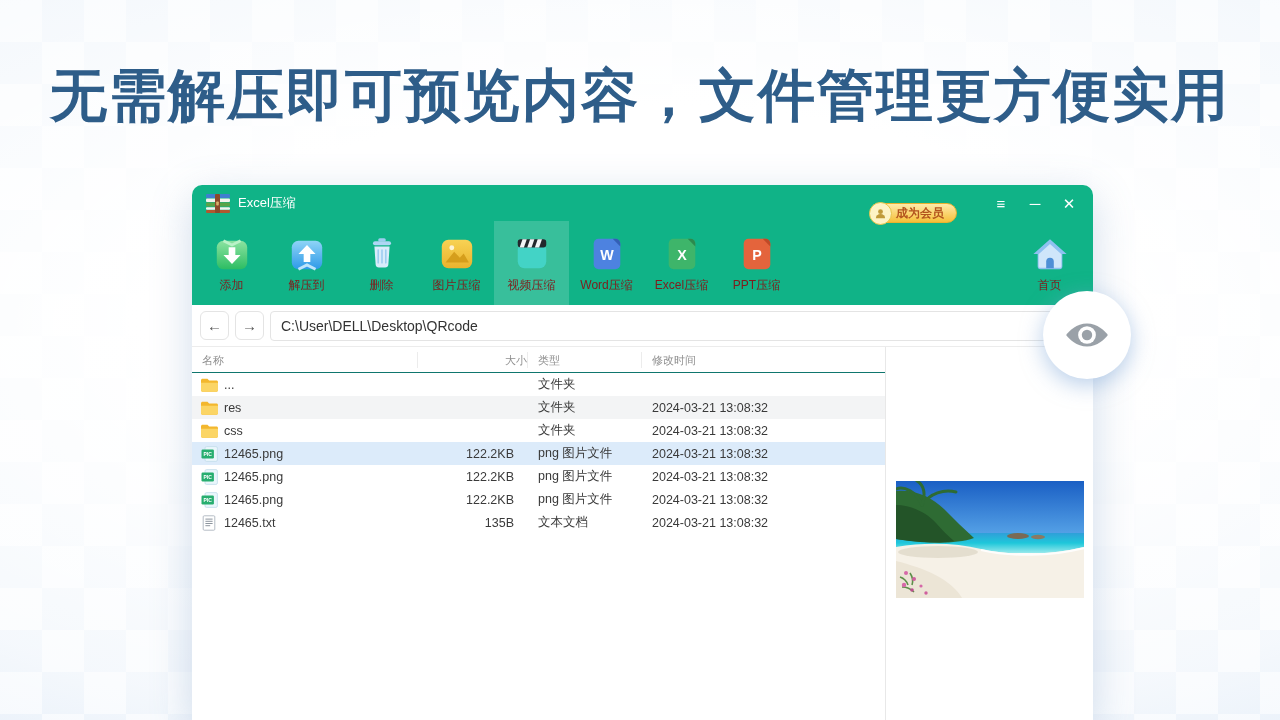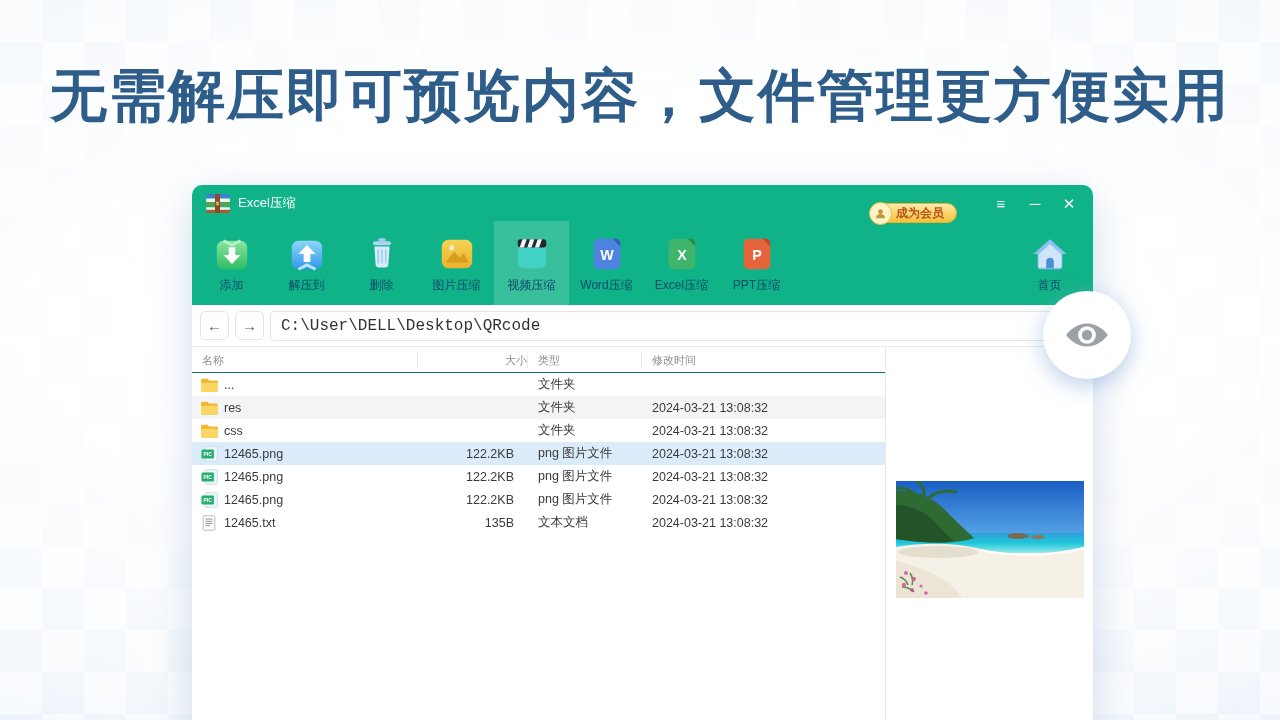--- a/index.html
+++ b/index.html
@@ -28,32 +28,32 @@
   .member .avatar { position:absolute; left:-3px; top:-2px; width:23px; height:23px; border-radius:50%;
             background:#fdf3c6; border:1px solid #e5c348; display:flex; align-items:center; justify-content:center; }
   .member .m-label { font-size:12px; font-weight:bold; color:#b3541e; white-space:nowrap; }
   .ctrl { color:#fff; font-size:15px; width:20px; text-align:center; margin-left:14px; cursor:pointer; line-height:1; }
 
   .toolbar { height:84px; background:#10b387; display:flex; align-items:stretch; padding-left:2px; flex:none; }
   .tb-item { width:75px; display:flex; flex-direction:column; align-items:center; justify-content:center;
              gap:4px; cursor:pointer; padding-top:2px; }
   .tb-item.selected { background:rgba(255,255,255,0.17); }
   .tb-icon { width:38px; height:38px; display:flex; align-items:center; justify-content:center; }
-  .tb-label { font-size:12px; color:#0c4a6e; white-space:nowrap; }
+  .tb-label { font-size:12px; color:#7f1d1d; white-space:nowrap; }
   .tb-spacer { flex:1; }
   .tb-home { margin-right:6px;align-items:center; }
 
   .addressbar { height:42px; background:#fff; border-bottom:1px solid #ececec; display:flex;
                 align-items:center; padding:0 10px 0 8px; gap:6px; flex:none; }
   .nav-btn { width:29px; height:29px; border:1px solid #e4e4e4; border-radius:6px; background:#fff;
              color:#555; font-size:15px; display:flex; align-items:center; justify-content:center; cursor:pointer; }
   .path-box { flex:1; height:30px; border:1px solid #e4e4e4; border-radius:4px; display:flex;
               align-items:center; padding:0 8px 0 2px; }
-  .path-box input { flex:1; border:none; outline:none; font-size:16px; color:#333;
-              font-family:Liberation Mono, monospace; padding:0 8px; background:transparent; }
+  .path-box input { flex:1; border:none; outline:none; font-size:14px; color:#333;
+              font-family:Liberation Sans, sans-serif; padding:0 8px; background:transparent; }
   .chev { display:flex; cursor:pointer; }
 
   .main { flex:1; display:flex; min-height:0; }
   .filelist { width:693px; flex:none; display:flex; flex-direction:column; }
   .thead, .trow { display:grid; grid-template-columns:226px 110px 114px 1fr; align-items:center; }
   .thead { height:26px; color:#8f8f8f; font-size:11px; border-bottom:1px solid #0f766e; flex:none; }
   .thead .hcell { padding-left:10px; height:16px; line-height:16px; border-right:1px solid #ececec; cursor:pointer; }
   .thead .hcell:last-child { border-right:none; }
   .thead .h-size { text-align:right; padding-right:0; }
   .trow { height:23px; font-size:12.5px; color:#3a3a3a; cursor:default; }

